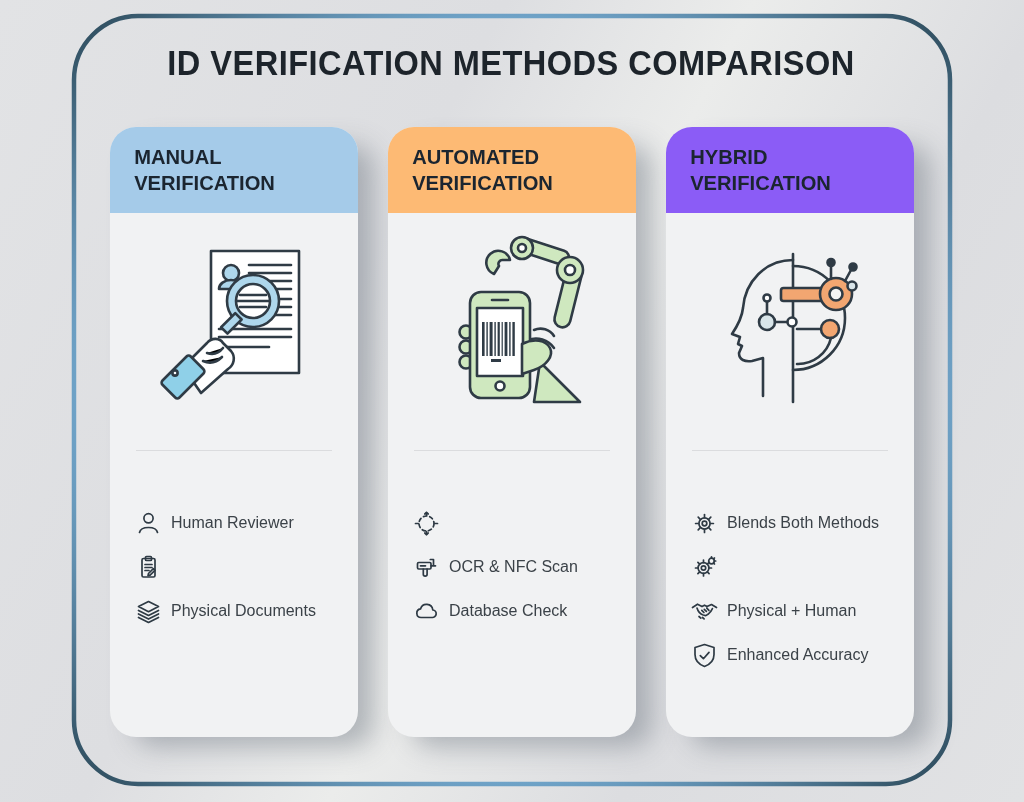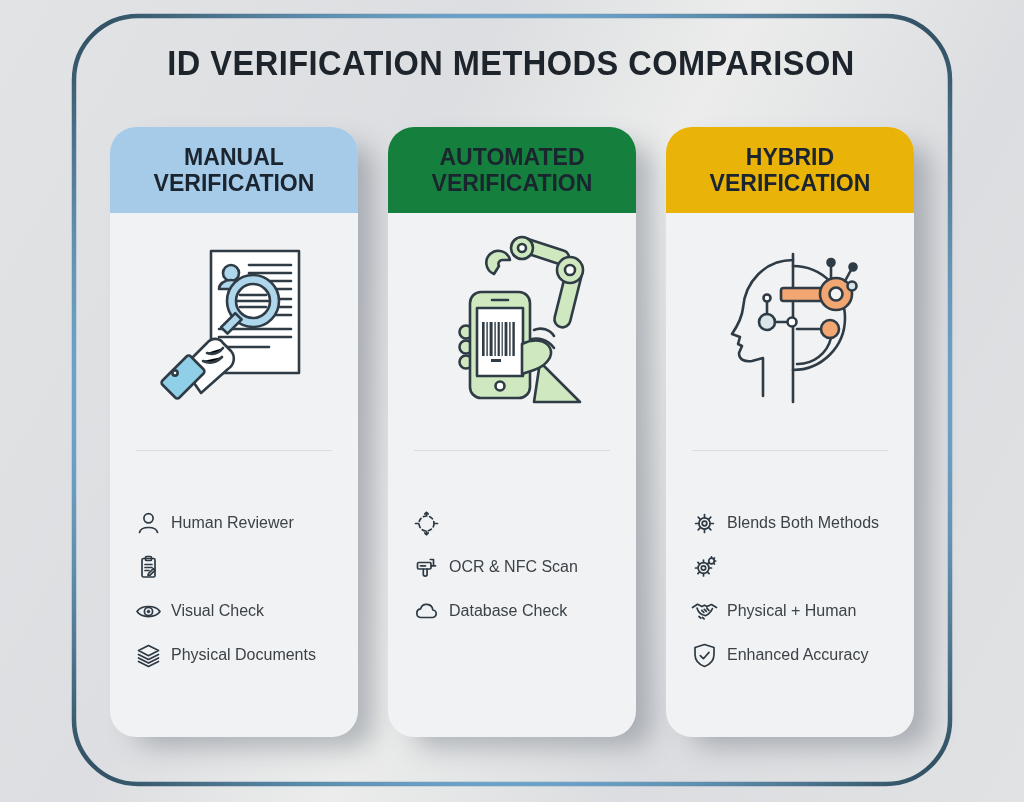--- a/index.html
+++ b/index.html
@@ -17,22 +17,22 @@
     transform:scaleX(.93);
   }
   .cards{position:absolute;left:110px;top:127px;display:flex;gap:30px;}
   .card{
     width:248px;height:610px;border-radius:26px;background:#f1f2f3;
     box-shadow:20px 14px 26px -4px rgba(104,113,124,.45);
     display:flex;flex-direction:column;overflow:hidden;
   }
   .card-header{
     height:86px;flex:0 0 86px;display:flex;align-items:center;justify-content:center;
-    text-align:center;padding:0 20px;
-    font-size:24px;line-height:26px;font-weight:bold;color:#1b2530;
+    padding:0 20px;
+    font-size:21px;line-height:26px;font-weight:bold;color:#1b2530;
     transform-origin:center;
   }
   .card-header .ht{display:block;transform:scaleX(.96);}
   .illustration{
     height:237px;flex:0 0 237px;display:flex;align-items:center;justify-content:center;
   }
   .divider{height:0;border-top:1px solid #dbdcde;margin:0 26px;}
   .features{padding:50px 10px 0 25px;}
   .feature-row{display:flex;align-items:center;height:44px;}
   .fi{width:27px;height:27px;flex:0 0 27px;}
@@ -121,43 +121,33 @@
               <rect class="ln" x="10.5" y="2.5" width="6" height="4" rx="1"></rect>
               <path class="ln" d="M10,10.5 h7 M10,13.5 h7 M10,16.5 h4"></path>
               <path class="ln" d="M13.5,19.5 l4.8,-4.8 l1.6,1.6 l-4.8,4.8 l-2.1,0.5 z"></path>
             </svg>
           </span>
           <span class="feature-label"></span>
         </div>
         <div class="feature-row">
           <span class="fi">
             <svg width="27" height="27" viewBox="0 0 27 27">
-              <path class="ln" d="M2,13.5 C6.5,6.8 20.5,6.8 25,13.5 C20.5,20.2 6.5,20.2 2,13.5 Z"></path>
-              <circle class="ln" cx="13.5" cy="13.5" r="4.1"></circle>
-              <circle class="lnf" cx="13.5" cy="13.5" r="1.5"></circle>
-            </svg>
-          </span>
-          <span class="feature-label">Visual Check</span>
-        </div>
-        <div class="feature-row">
-          <span class="fi">
-            <svg width="27" height="27" viewBox="0 0 27 27">
               <path class="ln" d="M13.5,3.5 L23.5,8.6 L13.5,13.7 L3.5,8.6 Z"></path>
               <polyline class="ln" points="3.5,12.4 13.5,17.5 23.5,12.4"></polyline>
               <polyline class="ln" points="3.5,16 13.5,21.1 23.5,16"></polyline>
               <polyline class="ln" points="3.5,19.4 13.5,24.5 23.5,19.4"></polyline>
             </svg>
           </span>
           <span class="feature-label">Physical Documents</span>
         </div>
       </div>
     </div>
 
     <div class="card">
-      <div class="card-header" style="background: #15803d;">
+      <div class="card-header" style="background: #fdba74;">
         <span class="ht">AUTOMATED VERIFICATION</span>
       </div>
       <div class="illustration">
         <svg class="illus" width="180" height="195" viewBox="0 0 180 195">
 
           <rect x="92" y="10" width="56" height="14" rx="7" fill="#cfe8bf" class="o" transform="rotate(18 120 17)"></rect>
           <rect x="138" y="32" width="16" height="62" rx="8" fill="#cfe8bf" class="o" transform="rotate(14 146 63)"></rect>
           <circle cx="100" cy="14" r="11" fill="#cfe8bf" class="o"></circle>
           <circle cx="100" cy="14" r="4" fill="#ffffff" class="o" stroke-width="2"></circle>
           <circle cx="148" cy="36" r="13" fill="#cfe8bf" class="o"></circle>
@@ -222,21 +212,21 @@
             <svg width="27" height="27" viewBox="0 0 27 27">
               <path class="ln" d="M8,19.5 a4.3,4.3 0 0 1 -0.5,-8.55 A6.3,6.3 0 0 1 19.8,12 a3.7,3.7 0 0 1 -0.8,7.5 Z"></path>
             </svg>
           </span>
           <span class="feature-label">Database Check</span>
         </div>
       </div>
     </div>
 
     <div class="card">
-      <div class="card-header" style="background: #eab308;">
+      <div class="card-header" style="background: #8b5cf6;">
         <span class="ht">HYBRID VERIFICATION</span>
       </div>
       <div class="illustration">
         <svg class="illus" width="170" height="175" viewBox="0 0 170 175">
 
           <path d="M88,16 C60,16 40,38 38,64 C37,74 33,81 27,90 L35,93 L33,100 L37,102 L34,109 C34,116 40,118 47,117 L58,114 L58,152" fill="none" class="o"></path>
 
           <path d="M88,22 A52,52 0 0 1 140,74 A52,52 0 0 1 88,126" fill="none" class="o"></path>
 
           <line x1="88" y1="10" x2="88" y2="158" class="o"></line>

